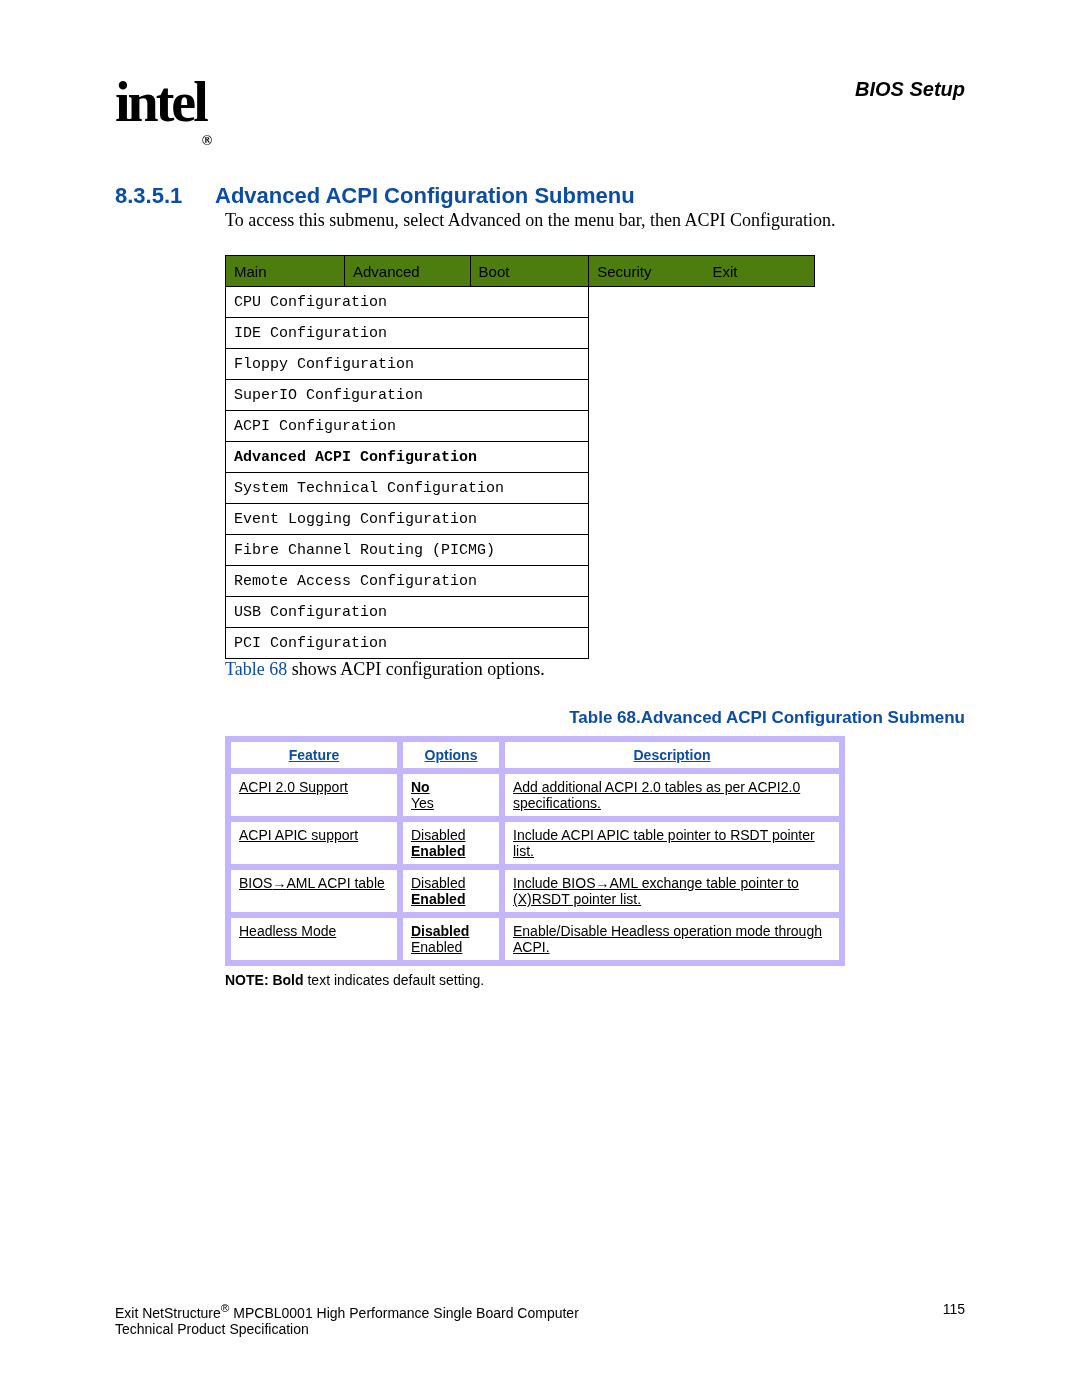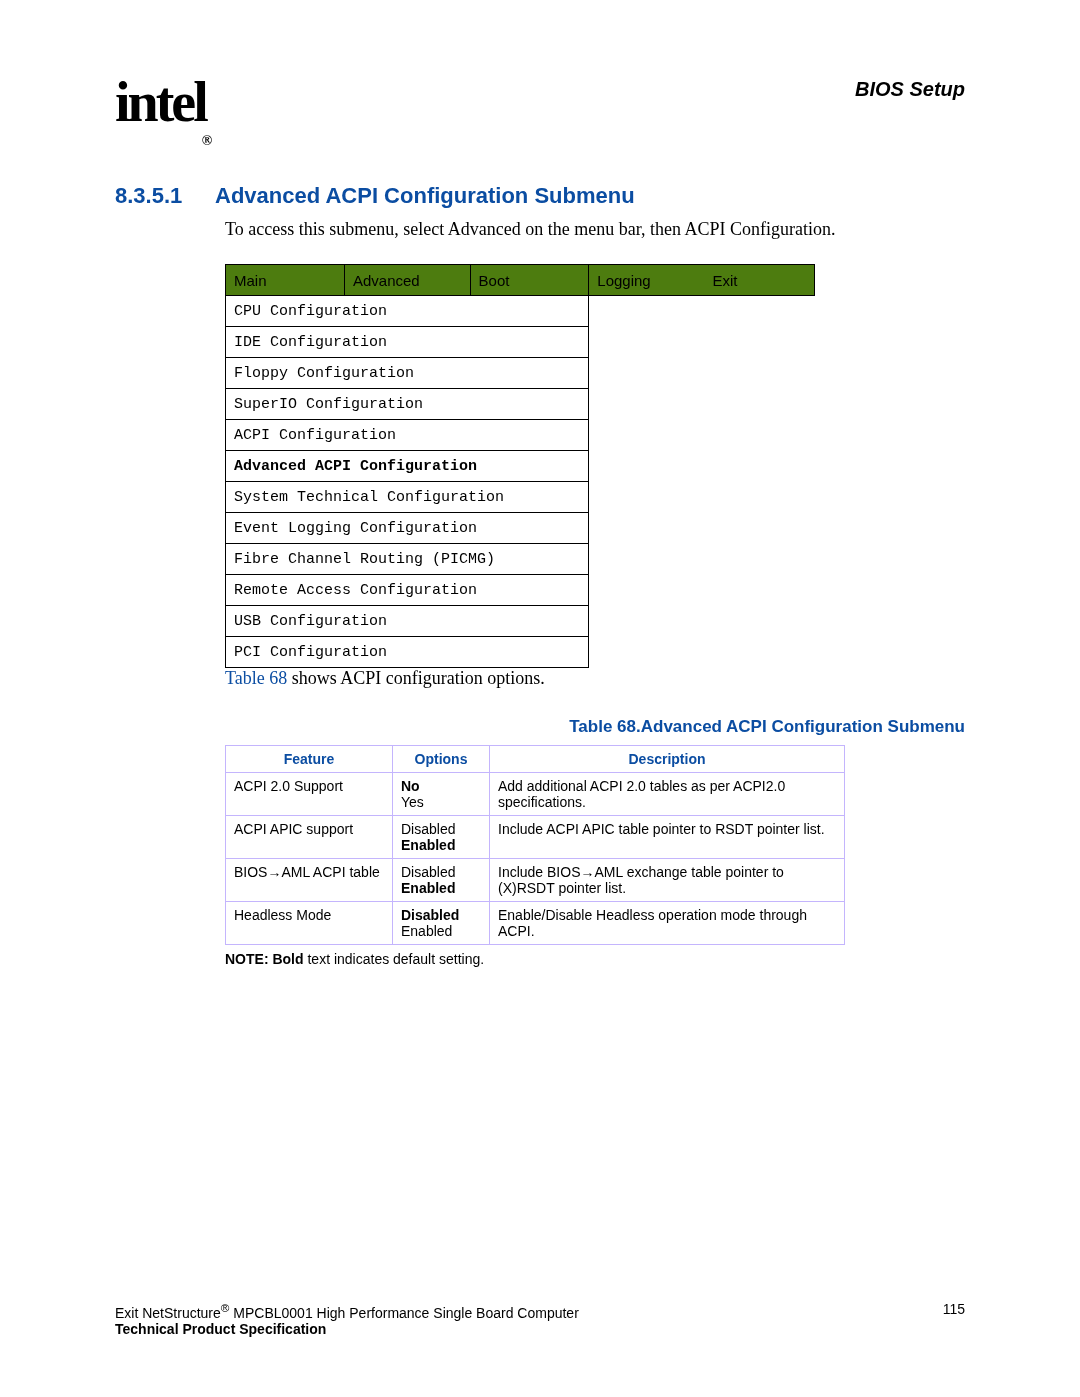--- a/index.html
+++ b/index.html
@@ -39,21 +39,21 @@
     font-style: italic;
     font-weight: bold;
     font-size: 20px;
     padding-top: 8px;
   }
   .section-heading {
     color: #0b4da2;
     font-weight: bold;
     font-size: 22px;
     margin-top: 46px;
-    margin-bottom: 10px;
+    margin-bottom: 1px;
   }
   .sec-num {
     display: inline-block;
     width: 100px;
   }
   .body-text {
     font-family: "Times New Roman", Times, serif;
     font-size: 18px;
     margin-left: 110px;
     margin-bottom: 24px;
@@ -89,24 +89,25 @@
     text-align: right;
   }
   .table-caption .tc-num { display: inline-block; width: 110px; color:#0b4da2; font-family: Arial, Helvetica, sans-serif;}
   .config-table {
     margin-left: 110px;
     border-collapse: collapse;
     width: 620px;
     font-size: 14px;
   }
   .config-table th, .config-table td {
-    border: 1px solid #c4b5fd;
+    border: 6px solid #c4b5fd;
     padding: 5px 8px;
     text-align: left;
     vertical-align: top;
+    text-decoration: underline;
   }
   .config-table th {
     color: #0b4da2;
     font-weight: bold;
     text-align: center;
     font-size: 14px;
   }
   .config-table .col-feature { width: 150px; }
   .config-table .col-options { width: 80px; }
   .opt-bold { font-weight: bold; }
@@ -117,21 +118,21 @@
   }
   .note b { font-weight: bold; }
   .footer {
     position: absolute;
     bottom: 60px;
     left: 115px;
     right: 115px;
     font-size: 14px;
   }
   .footer-line1 { }
-  .footer-line2 { font-weight: bold; }
+  .footer-line2 { font-weight: normal; }
   .footer-page {
     position: absolute;
     right: 0;
     top: 0;
   }
   .arrow { font-family: Arial, sans-serif; }
 </style>
 </head>
 <body>
 
@@ -149,21 +150,21 @@
   </div>
 
   <div class="body-text">To access this submenu, select Advanced on the menu bar, then ACPI Configuration.</div>
 
   <table class="menu-table">
     <tbody>
         <tr class="menu-header">
       <td style="width:118px">Main</td>
       <td style="width:118px">Advanced</td>
       <td style="width:118px">Boot</td>
-      <td style="width:110px;border-right:none">Logging</td>
+      <td style="width:110px;border-right:none">Security</td>
       <td style="width:110px;border-left:none">Exit</td>
     </tr>
     </tbody>
       <tbody class="menu-list" id="menu-list-body">
         <tr>
           <td colspan="3">CPU Configuration</td>
           <td colspan="2" class="side"></td>
         </tr>
         <tr>
           <td colspan="3">IDE Configuration</td>

